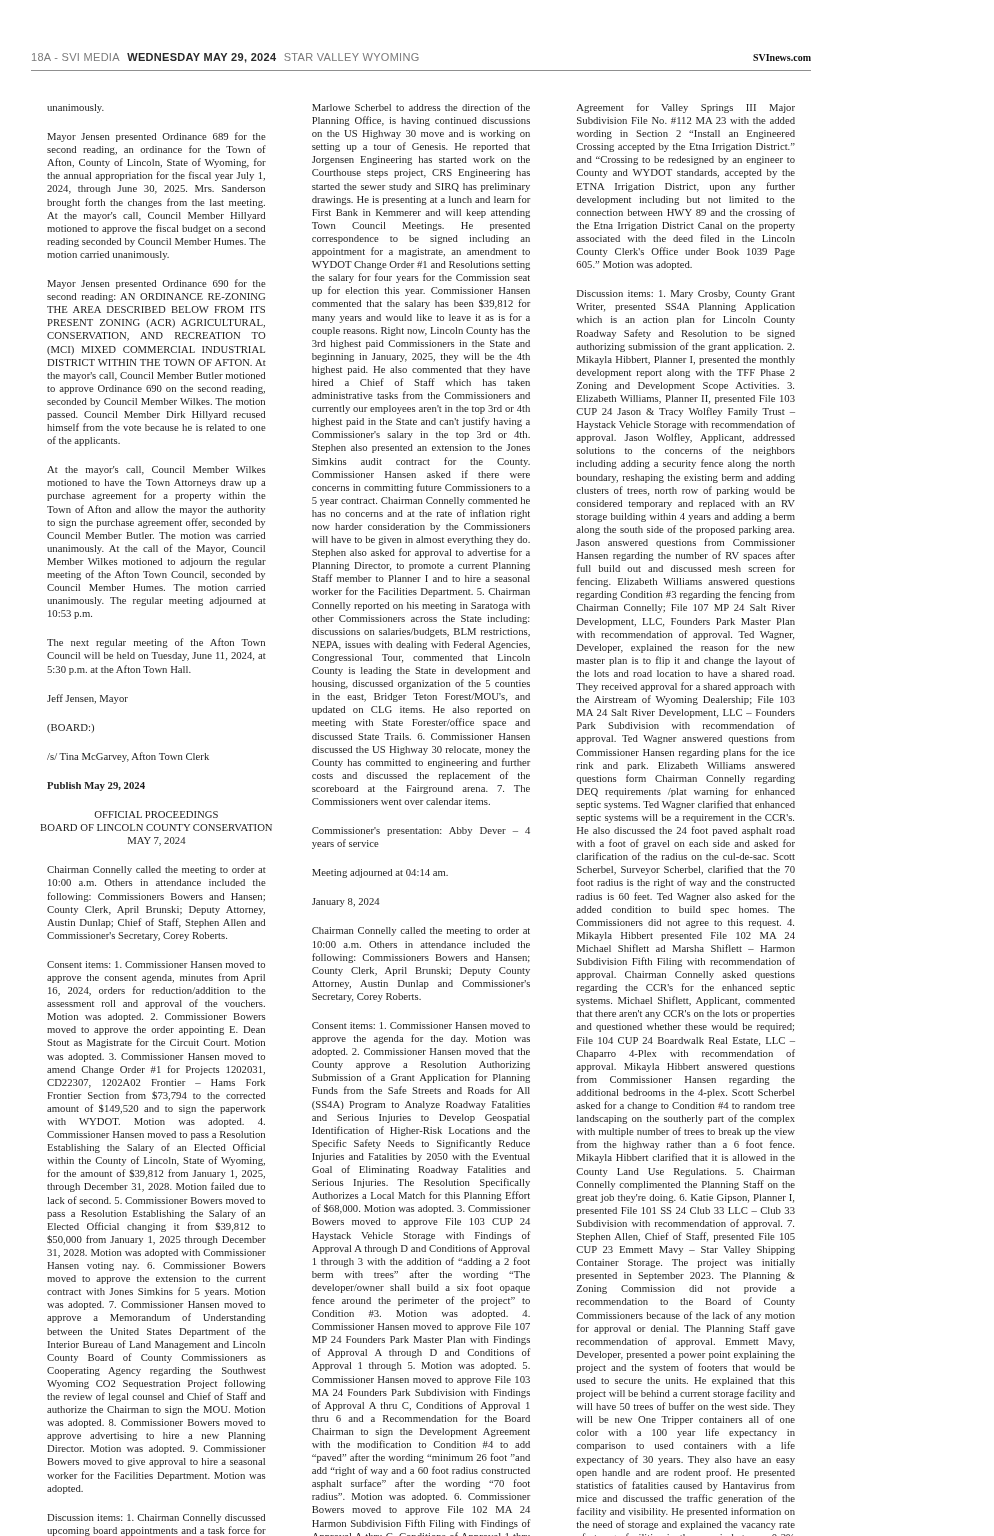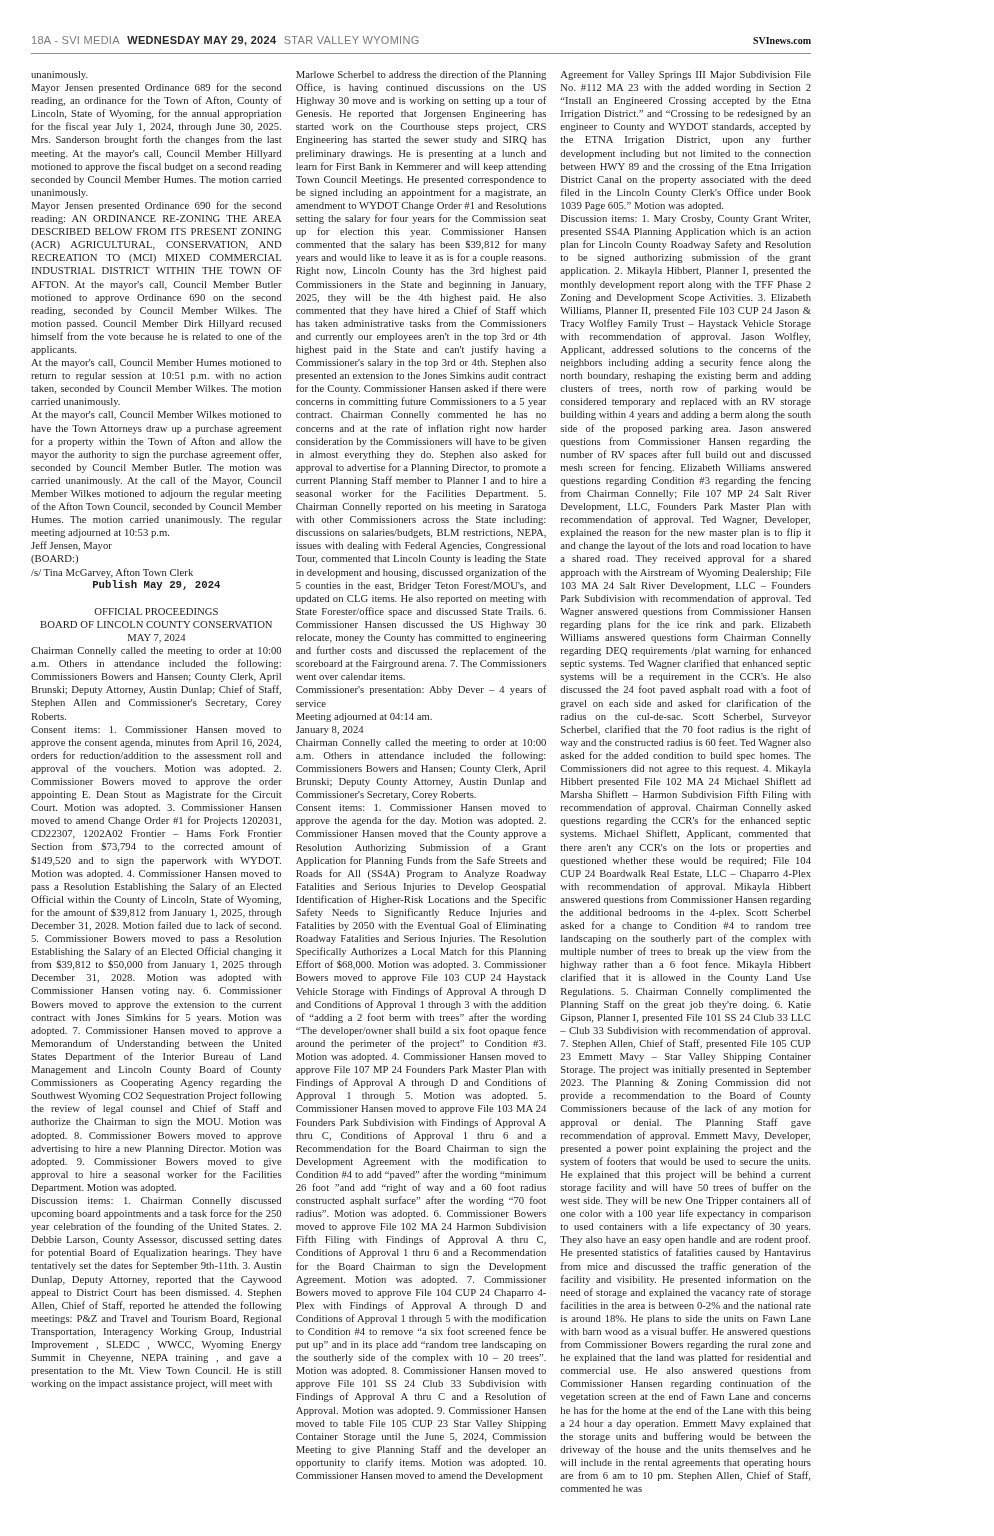--- a/index.html
+++ b/index.html
@@ -4,40 +4,40 @@
 <style>
   * { box-sizing: border-box; }
   html, body { margin: 0; padding: 0; }
   body {
     width: 994px; height: 1536px;
     background: #ffffff;
     overflow: hidden;
     font-family: "Liberation Serif", serif;
     color: #1c1c1c;
   }
-  .page { width: 842px; height: 1536px; padding: 0 31px; }
+  .page { width: 842px; height: 1536px; padding: 17px 31px; }
   .masthead {
     display: flex; justify-content: space-between; align-items: baseline;
     padding-top: 34px; padding-bottom: 7px;
     border-bottom: 1px solid #8f8f8f;
     font-family: "Liberation Sans", sans-serif;
   }
   .mh-left { font-size: 11px; color: #7a7a7a; letter-spacing: .3px; }
   .mh-left span { margin-right: 4px; }
   .mh-strong { color: #2a2a2a; font-weight: bold; }
   .mh-site { font-size: 10px; font-weight: bold; color: #0f0f0f; font-family: "Liberation Serif", serif; }
   .columns { display: flex; gap: 14px; margin-top: 14px; height: 1470px; overflow: hidden; }
   .col {
     flex: 1 1 0; min-width: 0;
     font-size: 10.7px; line-height: 13.1px;
     text-align: justify; text-justify: inter-word;
     hyphens: auto; -webkit-hyphens: auto;
   }
-  .col p { margin: 0; }
-  .publish { font-weight: bold; text-align: center; font-family: Liberation Mono, monospace; }
+  .col p { margin: 16px; }
+  .publish { font-weight: bold; text-align: left; }
   .heading { font-weight: normal; text-align: center; margin-top: 13px; }
 </style>
 </head>
 <body>
 
 <div class="page">
 
   <header class="masthead">
     <div class="mh-left">
       <span>18A - SVI MEDIA</span>
@@ -46,22 +46,22 @@
     </div>
     <div class="mh-site">SVInews.com</div>
   </header>
 
   <main class="columns">
 
     <section class="col">
       <p>unanimously.</p>
       <p>Mayor Jensen presented Ordinance 689 for the second reading, an ordinance for the Town of Afton, County of Lincoln, State of Wyoming, for the annual appropriation for the fiscal year July 1, 2024, through June 30, 2025. Mrs. Sanderson brought forth the changes from the last meeting. At the mayor's call, Council Member Hillyard motioned to approve the fiscal budget on a second reading seconded by Council Member Humes. The motion carried unanimously.</p>
       <p>Mayor Jensen presented Ordinance 690 for the second reading: AN ORDINANCE RE-ZONING THE AREA DESCRIBED BELOW FROM ITS PRESENT ZONING (ACR) AGRICULTURAL, CONSERVATION, AND RECREATION TO (MCI) MIXED COMMERCIAL INDUSTRIAL DISTRICT WITHIN THE TOWN OF AFTON. At the mayor's call, Council Member Butler motioned to approve Ordinance 690 on the second reading, seconded by Council Member Wilkes. The motion passed. Council Member Dirk Hillyard recused himself from the vote because he is related to one of the applicants.</p>
-      <p>At the mayor's call, Council Member Humes motioned to return to regular session at 10:51 p.m. with no action taken, seconded by Council Member Wilkes. The motion carried unanimously.</p>
       <p>At the mayor's call, Council Member Wilkes motioned to have the Town Attorneys draw up a purchase agreement for a property within the Town of Afton and allow the mayor the authority to sign the purchase agreement offer, seconded by Council Member Butler. The motion was carried unanimously. At the call of the Mayor, Council Member Wilkes motioned to adjourn the regular meeting of the Afton Town Council, seconded by Council Member Humes. The motion carried unanimously. The regular meeting adjourned at 10:53 p.m.</p>
+      <p>The next regular meeting of the Afton Town Council will be held on Tuesday, June 11, 2024, at 5:30 p.m. at the Afton Town Hall.</p>
       <p>Jeff Jensen, Mayor</p>
       <p>(BOARD:)</p>
       <p>/s/ Tina McGarvey, Afton Town Clerk</p>
       <p class="publish">Publish May 29, 2024</p>
       <div class="heading">
         <div>OFFICIAL PROCEEDINGS</div>
         <div>BOARD OF LINCOLN COUNTY CONSERVATION</div>
         <div>MAY 7, 2024</div>
       </div>
       <p>Chairman Connelly called the meeting to order at 10:00 a.m. Others in attendance included the following: Commissioners Bowers and Hansen; County Clerk, April Brunski; Deputy Attorney, Austin Dunlap; Chief of Staff, Stephen Allen and Commissioner's Secretary, Corey Roberts.</p>

